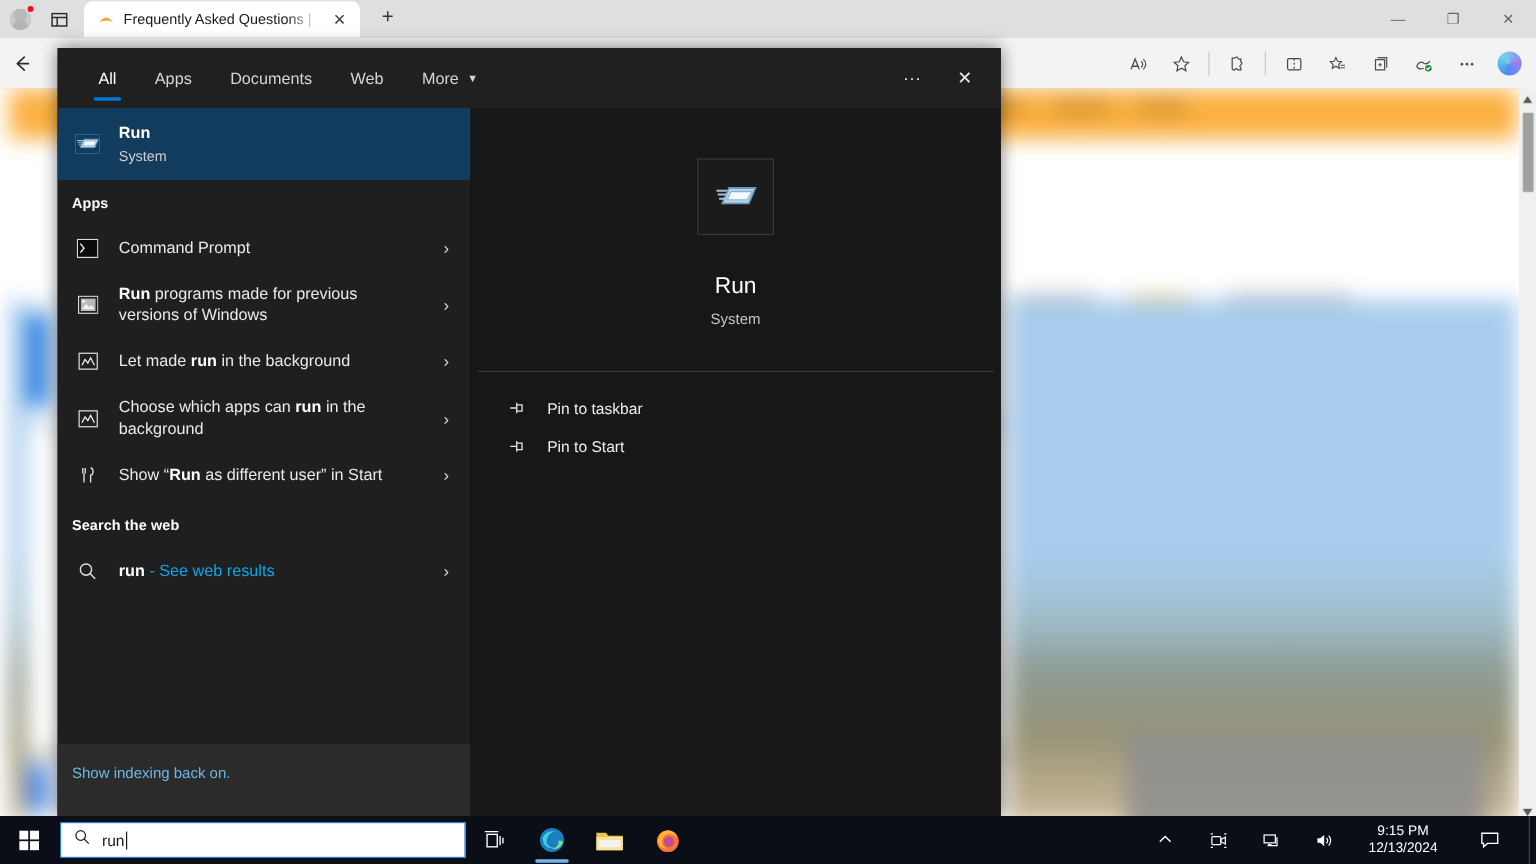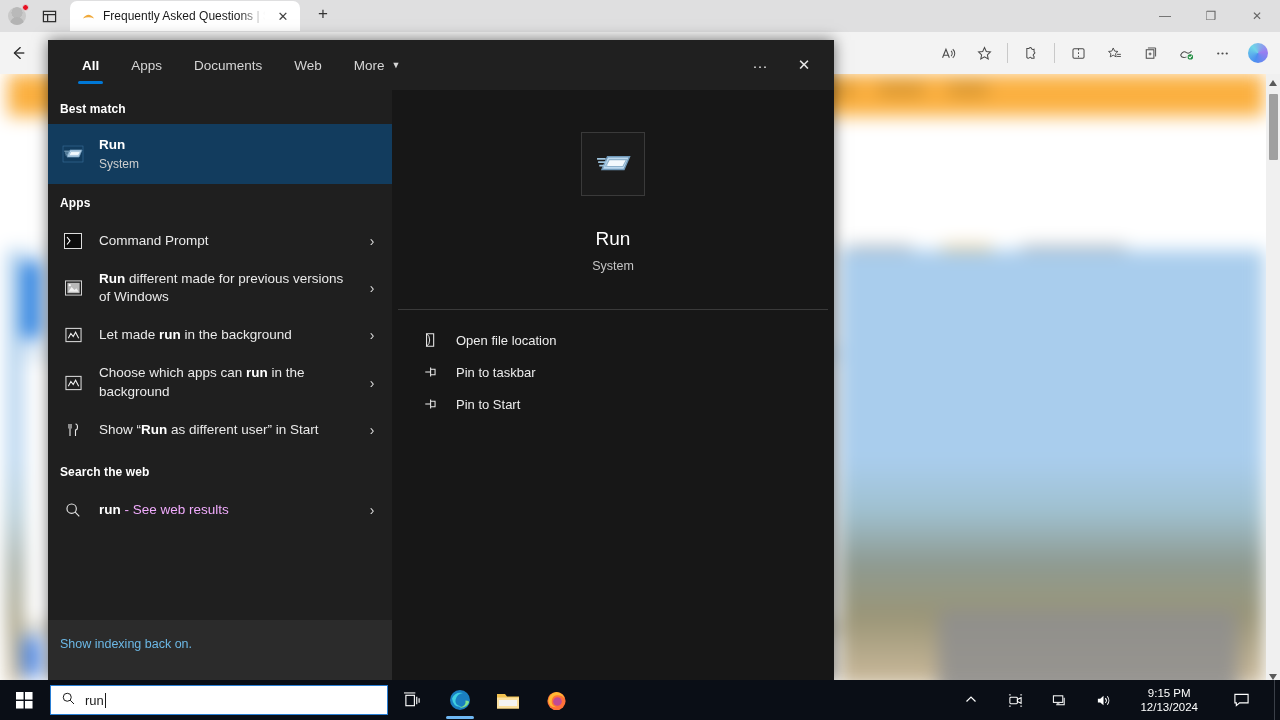--- a/index.html
+++ b/index.html
@@ -125,21 +125,21 @@
   }
   .sf-header {
     height: 50px; display: flex; align-items: center; position: relative;
     background: #202020; flex: none;
   }
   .sf-tabs { display: flex; align-items: center; height: 50px; padding-left: 18px; gap: 0; }
   .sf-tab {
     position: relative; height: 50px; display: flex; align-items: center;
     padding: 0 16px; color: #d5d5d5; font-size: 13.5px;
   }
-  .sf-tab.active { color: #fff; font-weight: bold; }
+  .sf-tab.active { color: #fff; font-weight: normal; }
   .sf-tab.active::after {
     content: ""; position: absolute; left: 12px; right: 12px; bottom: 6px;
     height: 3px; background: #0078d7; border-radius: 2px;
   }
   .sf-tab .caret { margin-left: 7px; font-size: 9px; }
   .sf-header-actions { position: absolute; right: 8px; top: 0; height: 50px; display: flex; align-items: center; }
   .sf-hbtn { width: 44px; height: 44px; display: flex; align-items: center; justify-content: center; color: #e8e8e8; font-size: 15px; }
 
   .sf-body { flex: 1; display: flex; min-height: 0; }
 
@@ -155,21 +155,21 @@
     color: #eaeaea; font-size: 13.5px;
   }
   .res-row.best { background: #123c5e; min-height: 60px; }
   .res-icon { width: 26px; flex: none; display: flex; align-items: center; justify-content: center; }
   .res-text { flex: 1; line-height: 1.35; padding: 6px 0; }
   .res-title { color: #fff; font-weight: bold; font-size: 13.5px; }
   .res-sub { color: #cfcfcf; font-size: 12px; margin-top: 2px; }
   .res-chevron { color: #d8d8d8; font-size: 14px; width: 20px; text-align: center; flex: none; }
   .res-text b { font-weight: bold; color: #fff; }
   .web-query b { font-weight: bold; }
-  .web-query span.dim { color: #f0abfc; margin-top: 17px; }
+  .web-query span.dim { color: #0ea5e9; margin-top: 17px; }
 
   .sf-footer {
     flex: none; background: #2b2b2b; padding: 12px 14px 14px 12px;
     min-height: 60px;
   }
   .sf-footer .line1 { color: #eaeaea; font-size: 12.5px; }
   .sf-footer .line2 { color: #6cb8e6; font-size: 12.5px; margin-top: 5px; }
 
   .sf-right { flex: 1; background: #171717; display: flex; flex-direction: column; }
   .prev-hero { padding: 42px 0 0; text-align: center; }
@@ -400,21 +400,20 @@
         <div class="sf-hbtn">···</div>
         <div class="sf-hbtn">✕</div>
       </div>
     </div>
 
     <div class="sf-body">
 
       <div class="sf-left">
         <div class="sf-results">
 
-          <div class="sf-grouphdr">Best match</div>
           <div class="res-row best">
             <div class="res-icon">
               <svg width="24" height="24" viewBox="0 0 24 24">
                 <rect x="2" y="4" width="20" height="16" fill="none" stroke="#3a6f9a" stroke-width="0.6"></rect>
                 <path d="M6 15 L9 8 L21 8 L18 15 Z" fill="#bcd9ef" stroke="#6f98b8" stroke-width="0.8"></path>
                 <path d="M8 13.4 L10 9.6 L19.4 9.6 L17.4 13.4 Z" fill="#f3f9fd" stroke="#8fb2cc" stroke-width="0.6"></path>
                 <path d="M3.3 9.2 H8 M3.9 11 H8.4 M4.5 12.9 H8.9" stroke="#9fc4dd" stroke-width="0.9"></path>
               </svg>
             </div>
             <div class="res-text">
@@ -439,21 +438,21 @@
           <div class="res-row">
             <div class="res-icon">
               <svg width="17" height="16" viewBox="0 0 18 16">
                   <rect x="0.5" y="0.5" width="17" height="15" fill="none" stroke="#d9d9d9" stroke-width="1"></rect>
                   <rect x="2.5" y="2.5" width="13" height="11" fill="#b9b9b9"></rect>
                   <path d="M3.5 12 L7 7 L10 10.2 L12 8.2 L14.5 12 Z" fill="#f0f0f0"></path>
                   <circle cx="5" cy="5" r="1.2" fill="#fafafa"></circle>
                 </svg>
             </div>
             <div class="res-text">
-              <b>Run</b><span> different made for previous versions of Windows</span>
+              <b>Run</b><span> programs made for previous versions of Windows</span>
             </div>
             <div class="res-chevron">›</div>
           </div>
 
           <div class="res-row">
             <div class="res-icon">
               <svg width="17" height="16" viewBox="0 0 18 16">
                   <rect x="1" y="1" width="16" height="14" fill="none" stroke="#dcdcdc" stroke-width="1.1"></rect>
                   <path d="M3.5 11.5 L6.2 6.4 L8.7 9.6 L11.2 5 L14.5 11.5" fill="none" stroke="#f2f2f2" stroke-width="1.1"></path>
                 </svg>
@@ -518,29 +517,20 @@
               <path d="M6 15 L9 8 L21 8 L18 15 Z" fill="#bcd9ef" stroke="#6f98b8" stroke-width="0.8"></path>
               <path d="M8 13.4 L10 9.6 L19.4 9.6 L17.4 13.4 Z" fill="#f3f9fd" stroke="#8fb2cc" stroke-width="0.6"></path>
               <path d="M3.3 9.2 H8 M3.9 11 H8.4 M4.5 12.9 H8.9" stroke="#9fc4dd" stroke-width="0.9"></path>
             </svg>
           </div>
           <div class="prev-name">Run</div>
           <div class="prev-sub">System</div>
         </div>
         <div class="prev-divider"></div>
         <div class="prev-actions">
-          <div class="prev-action">
-            <span class="pa-icon">
-              <svg width="16" height="16" viewBox="0 0 18 18">
-                  <path d="M4 2 h8 v14 h-8 z" fill="none" stroke="#e8e8e8" stroke-width="1.2"></path>
-                  <path d="M4 2 q3.5 2 3.5 7 t-3.5 7" fill="none" stroke="#e8e8e8" stroke-width="1.1"></path>
-                </svg>
-            </span>
-            <span>Open file location</span>
-          </div>
           <div class="prev-action">
             <span class="pa-icon">
               <svg width="17" height="16" viewBox="0 0 18 18">
                   <path d="M8 4 v10 M8 6 h5 v6 h-5" fill="none" stroke="#e8e8e8" stroke-width="1.2"></path>
                   <line x1="2" y1="9" x2="8" y2="9" stroke="#e8e8e8" stroke-width="1.2"></line>
                 </svg>
             </span>
             <span>Pin to taskbar</span>
           </div>
           <div class="prev-action">

